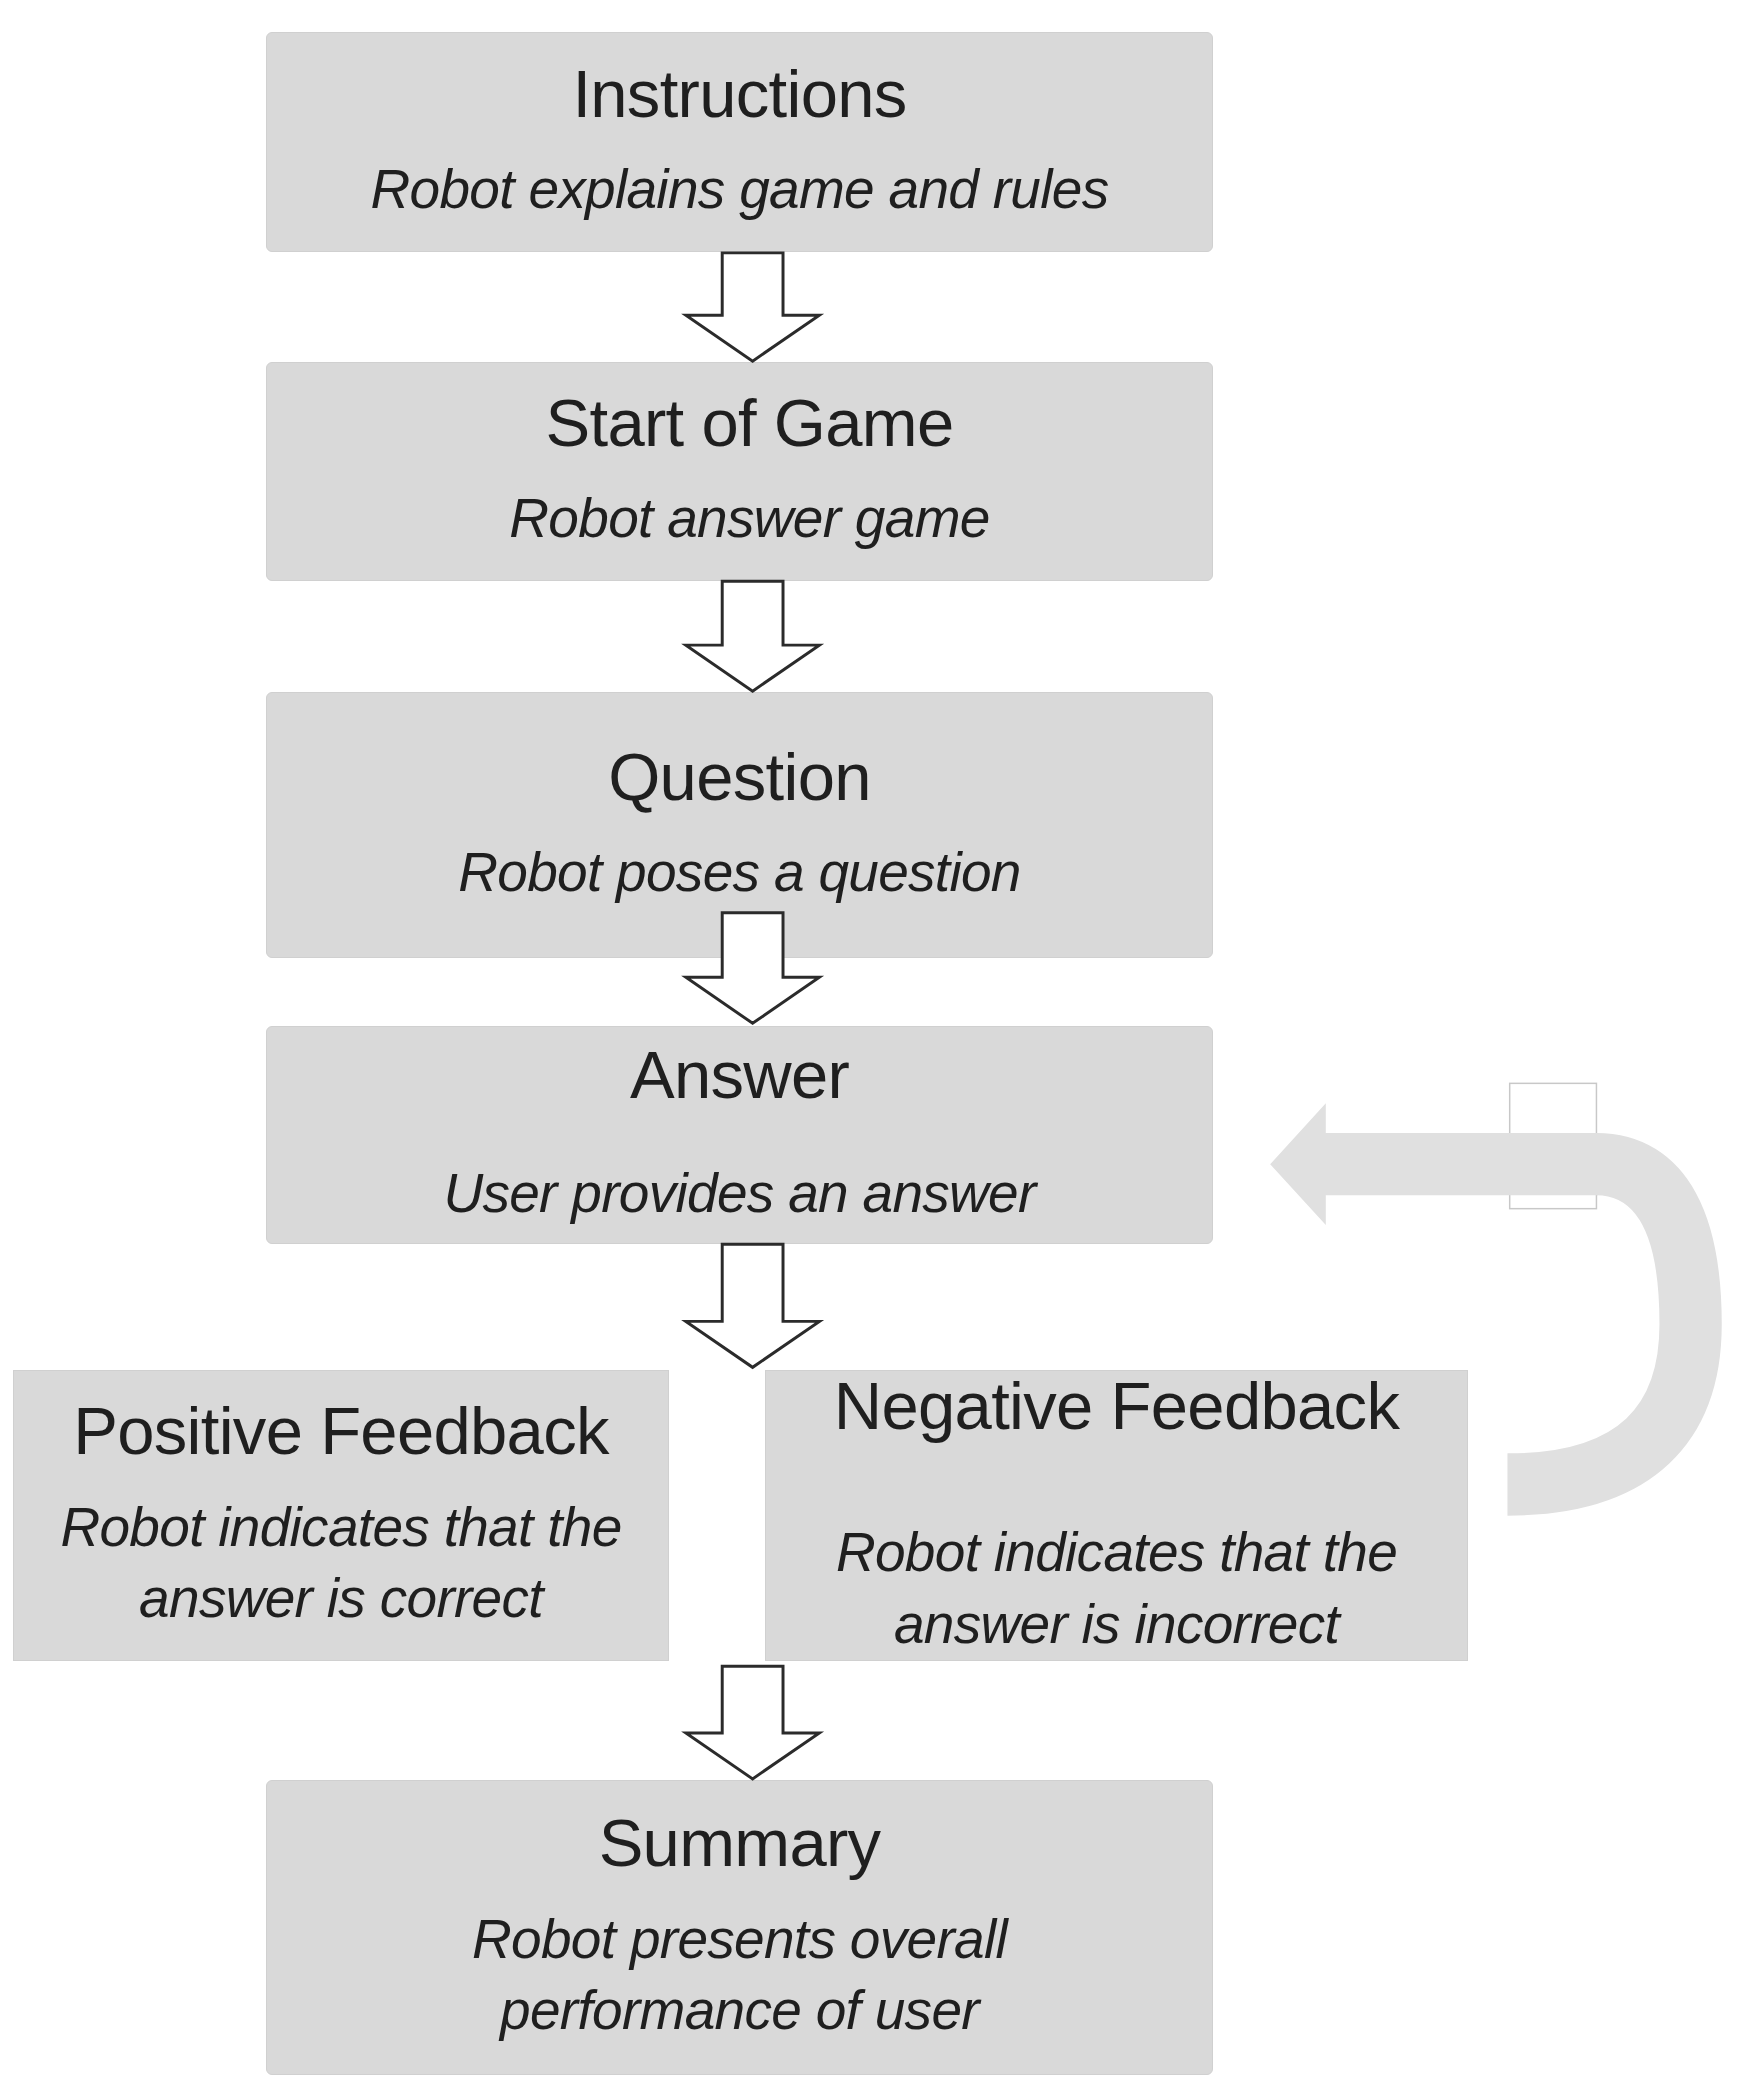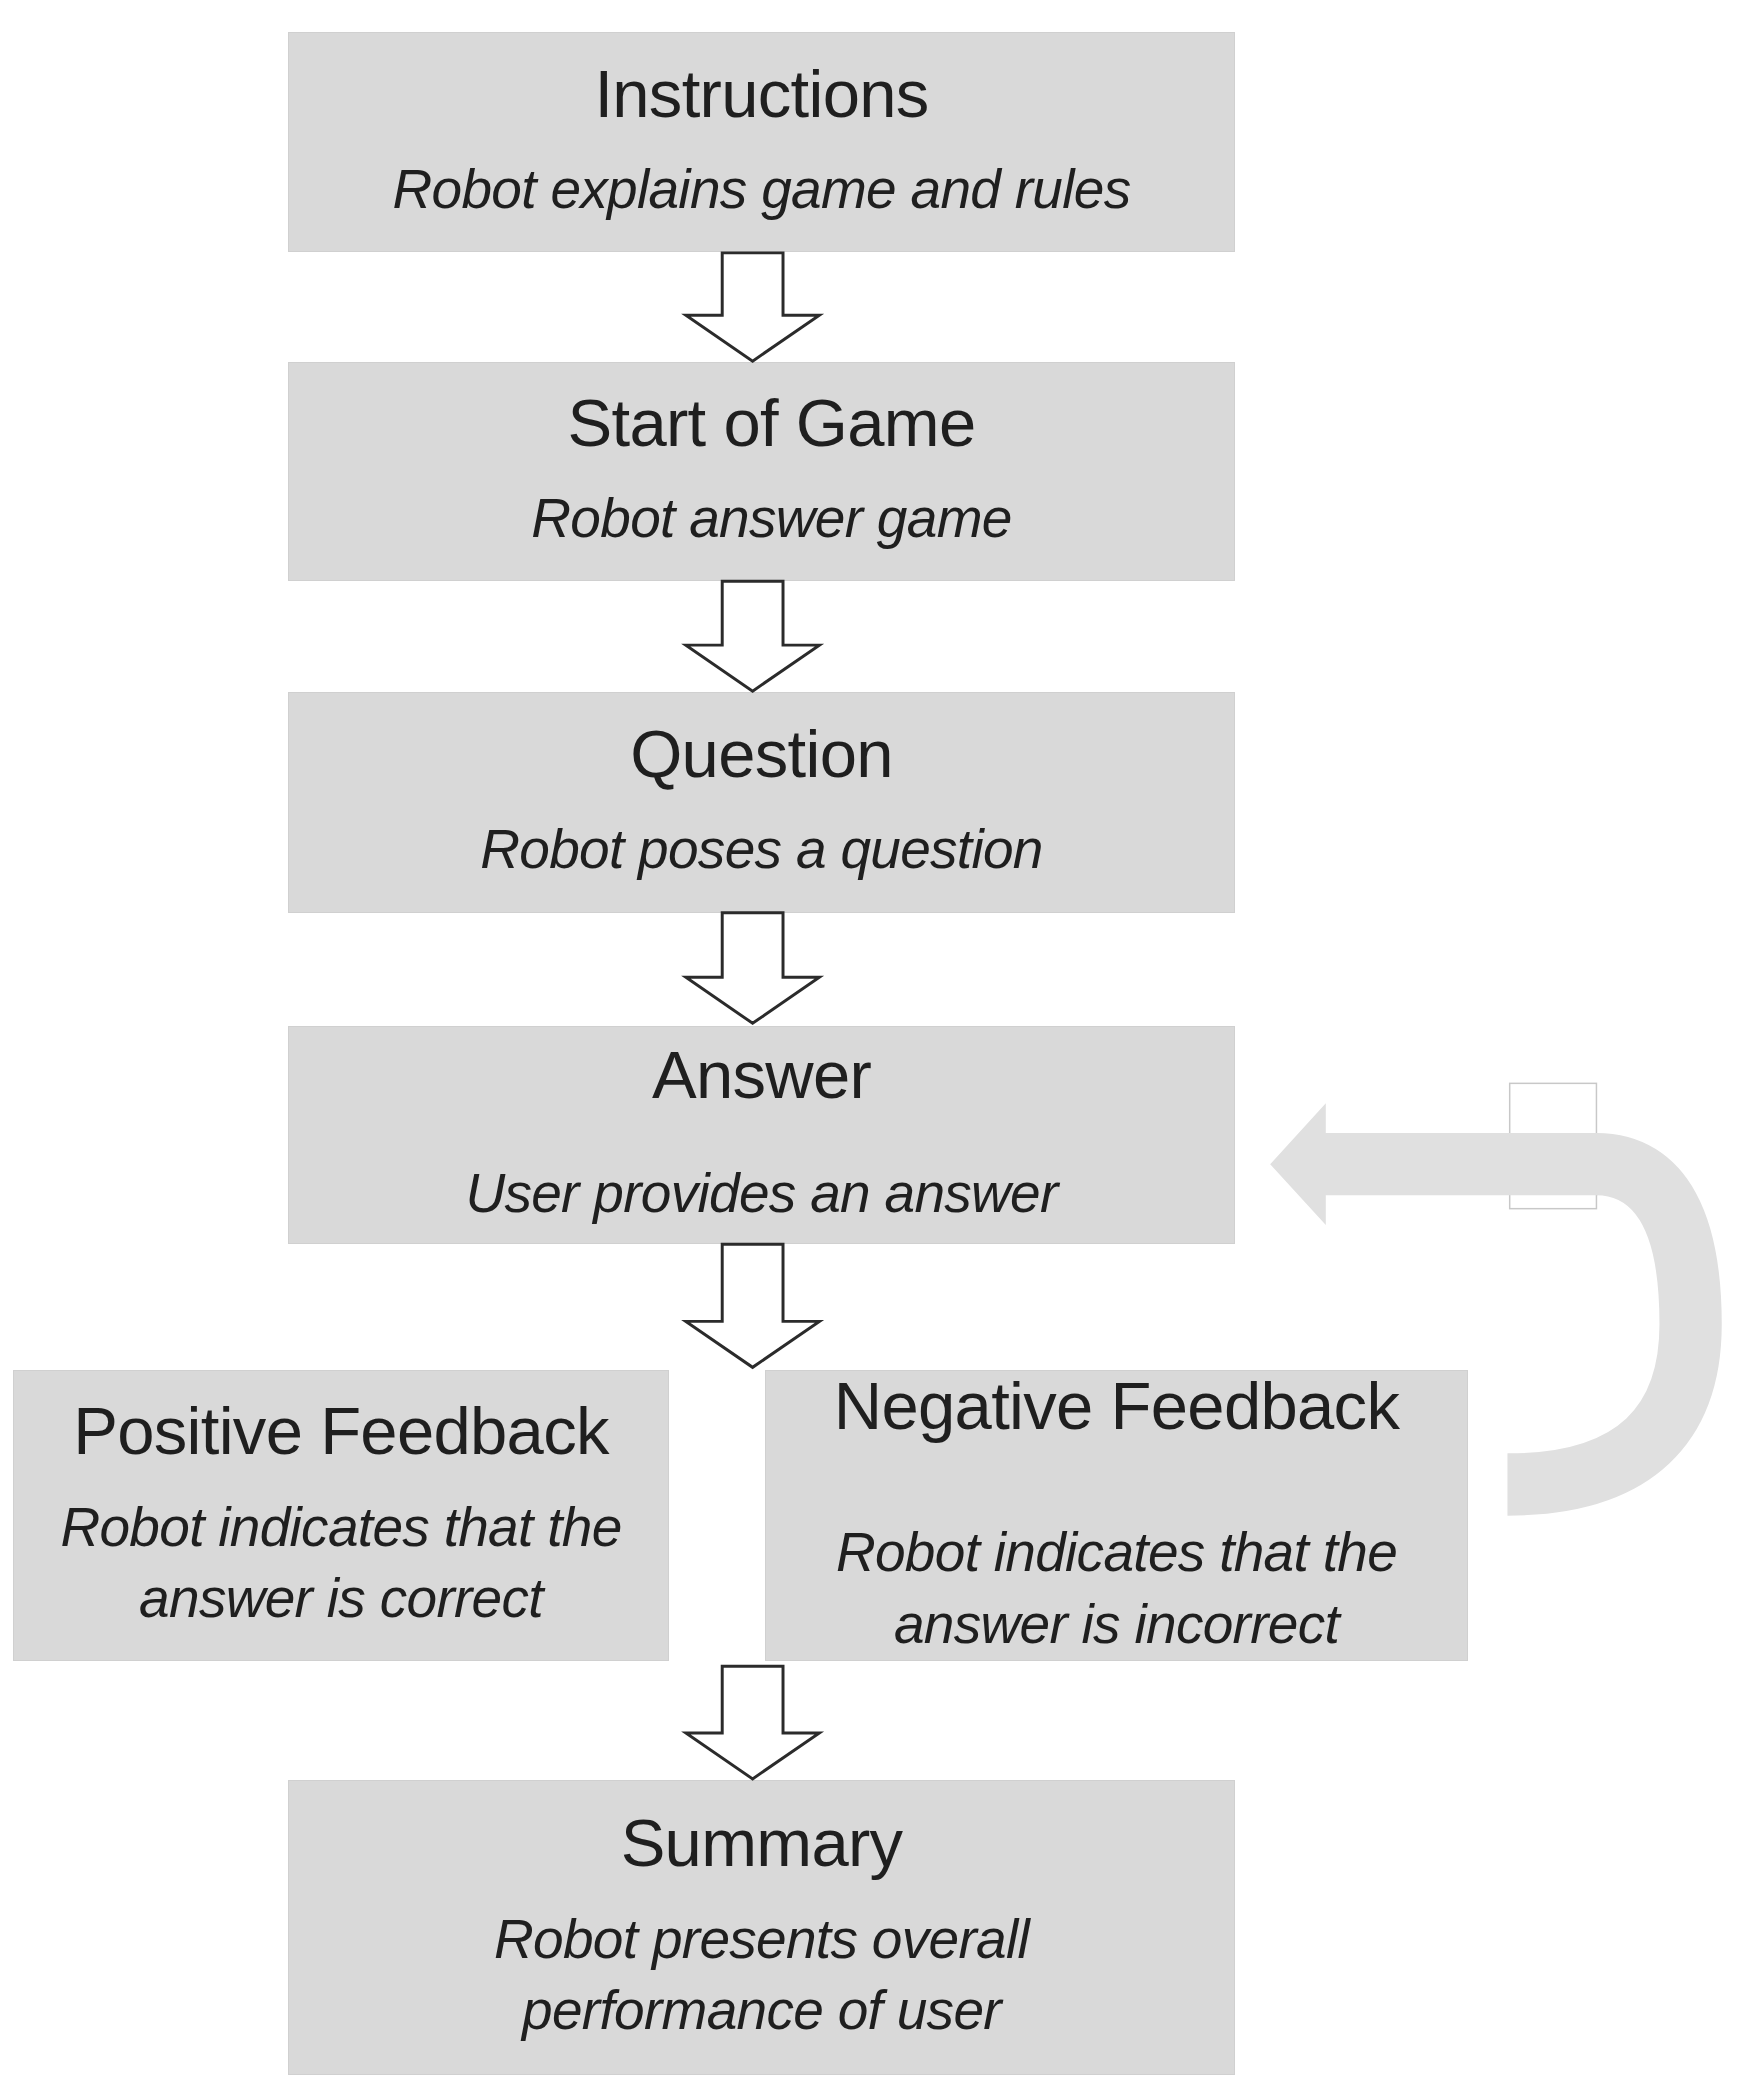--- a/index.html
+++ b/index.html
@@ -35,24 +35,24 @@
     letter-spacing: -0.7px;
     white-space: nowrap;
   }
   .box .subtitle {
     font-size: 55px;
     line-height: 1.3;
     letter-spacing: -0.7px;
     font-style: italic;
   }
   
-  .col-box { left: 288px; width: 947px; }
+  .col-box { left: 266px; width: 947px; border-radius: 6px; }
   #box-instructions { top: 32px;   height: 220px; }
   #box-start        { top: 362px;  height: 219px; padding-left: 20px; }
-  #box-question     { top: 692px;  height: 221px; }
+  #box-question     { top: 692px;  height: 266px; }
   #box-answer       { top: 1026px; height: 218px; gap: 48px; }
   #box-positive     { left: 13px;   top: 1370px; width: 656px; height: 291px; }
   #box-negative     { left: 765px; top: 1370px; width: 703px; height: 291px; justify-content: space-between; }
   #box-summary      { top: 1780px; height: 295px; }
   #box-positive .subtitle, #box-negative .subtitle { max-width: 668px; }
   #box-summary .subtitle { max-width: 616px; }
 
   #arrow-layer {
     position: absolute;
     left: 0; top: 0;

